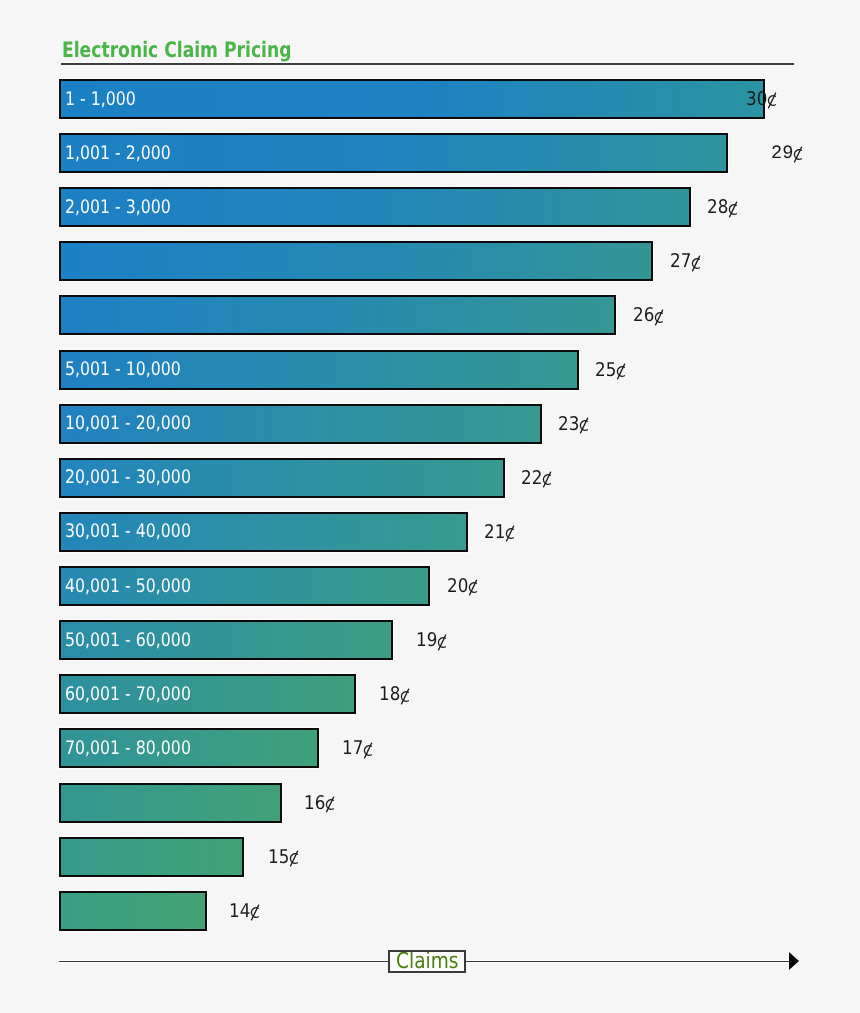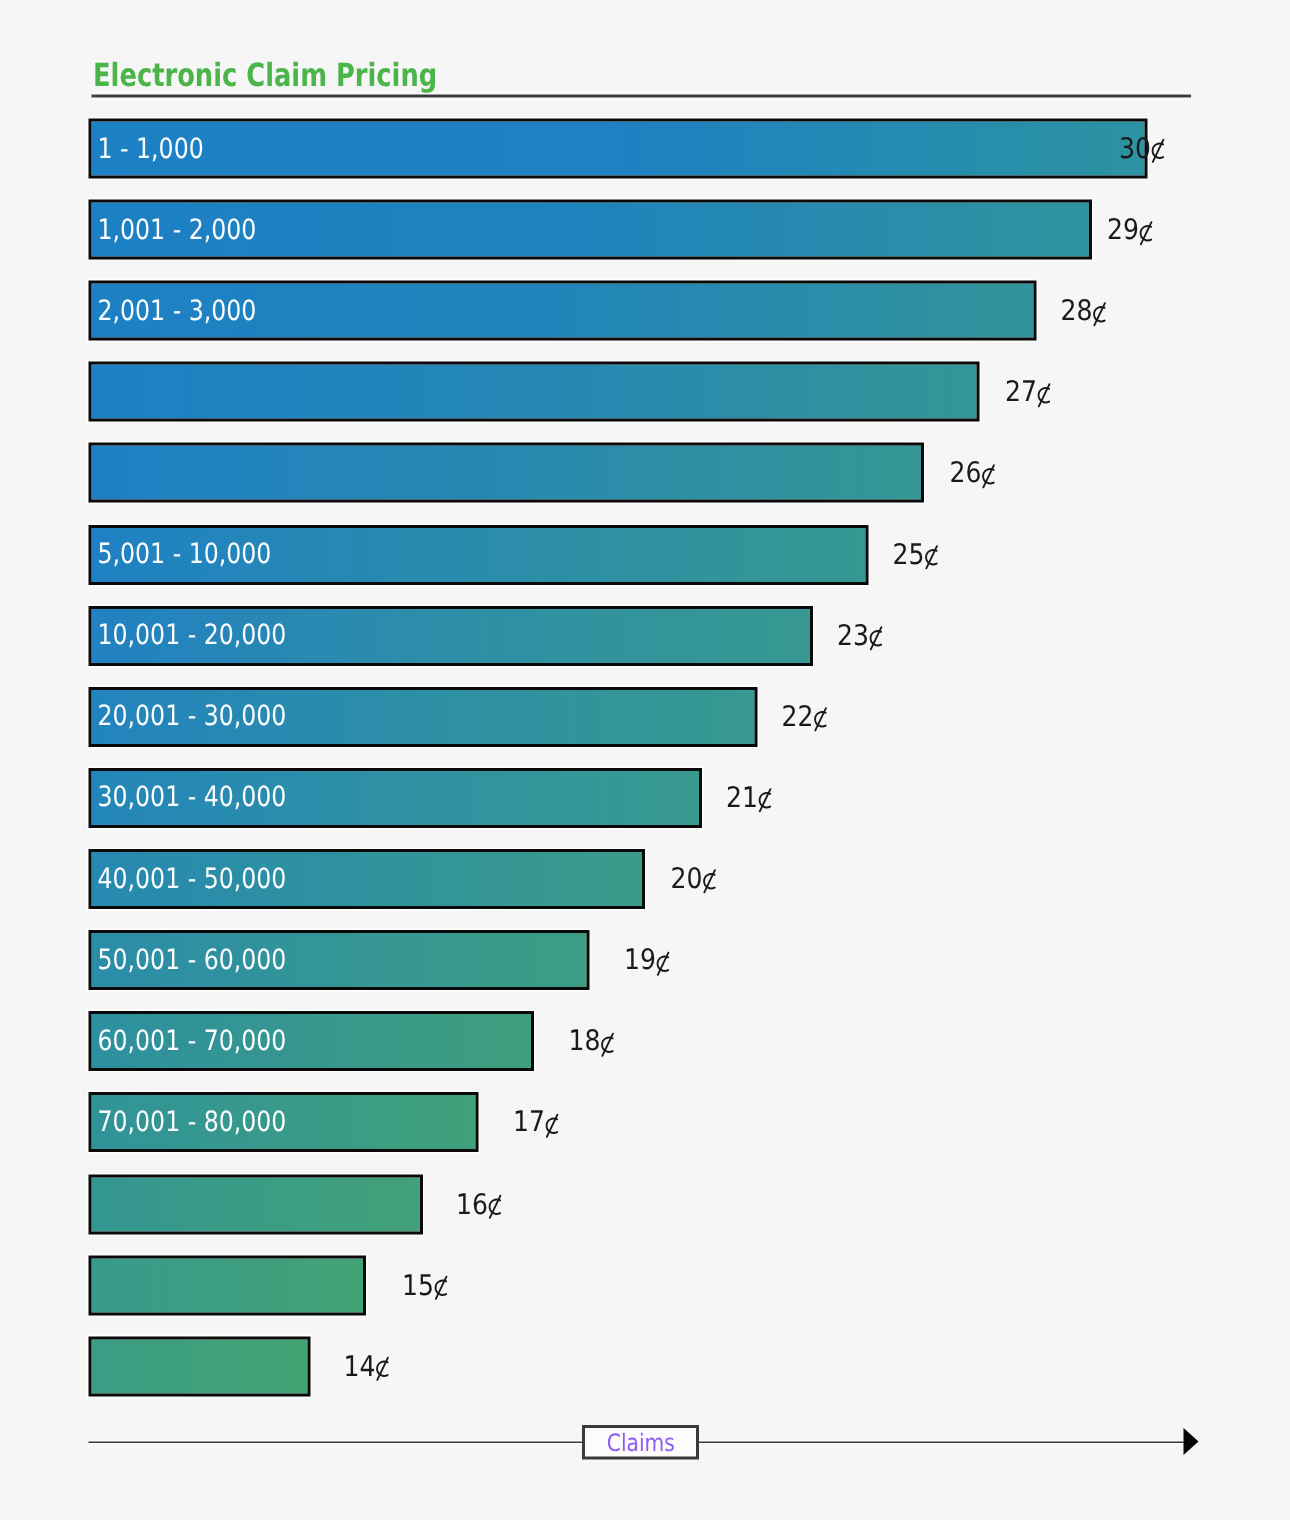--- a/index.html
+++ b/index.html
@@ -67,21 +67,21 @@
     border-bottom:9.6px solid transparent;
     border-left:10.3px solid #060606;
   }
   .axis-box {
     position:absolute; left:388px; top:950px;
     width:78px; height:23px;
     background:#fcfcfc;
     border:2px solid #3a3a3a;
     box-sizing:border-box;
     display:flex; align-items:center; justify-content:center;
-    color:#8b5cf6; font-size:16px;
+    color:#4d7c0f; font-size:22px;
     overflow:hidden;
   }
   .axis-box span { display:inline-block; transform:scaleX(0.937); }
 </style>
 </head>
 <body>
 
 <div id="chart">
   <div class="title">Electronic Claim Pricing</div>
   <div class="title-rule"></div>
@@ -98,21 +98,21 @@
                   <path d="M2.7 18.9 L10.3 3.3"></path>
                 </g>
               </svg></span></span>
         </div>
       </div>
       <div class="bar-row" style="top: 133.12px; width: 668.82px;">
         <div class="bar" style="width: 668.82px; background: linear-gradient(90deg, rgb(28, 128, 196) 0%, rgb(31, 131, 189) 50%, rgb(46, 148, 158) 100%);"></div>
         <div class="bar-label">
           <span>1,001 - 2,000</span>
         </div>
-        <div class="bar-value" style="left: 679px;">
+        <div class="bar-value" style="left: 712px; font-family: Liberation Mono, monospace;">
           <span>29<span class="cent-wrap"><svg class="cent-glyph" width="12.4" height="20.8" viewBox="0 0 12.4 22" aria-hidden="true" focusable="false">
                 <g stroke="currentColor" stroke-width="1.35" fill="none" stroke-linecap="round">
                   <path d="M10.1 6.6 A5.15 5.1 0 1 0 10.1 15.6"></path>
                   <path d="M2.7 18.9 L10.3 3.3"></path>
                 </g>
               </svg></span></span>
         </div>
       </div>
       <div class="bar-row" style="top: 187.24px; width: 557px;">
         <div class="bar" style="width: 631.64px; background: linear-gradient(90deg, rgb(28, 128, 197) 0%, rgb(33, 133, 186) 50%, rgb(49, 148, 154) 100%);"></div>

